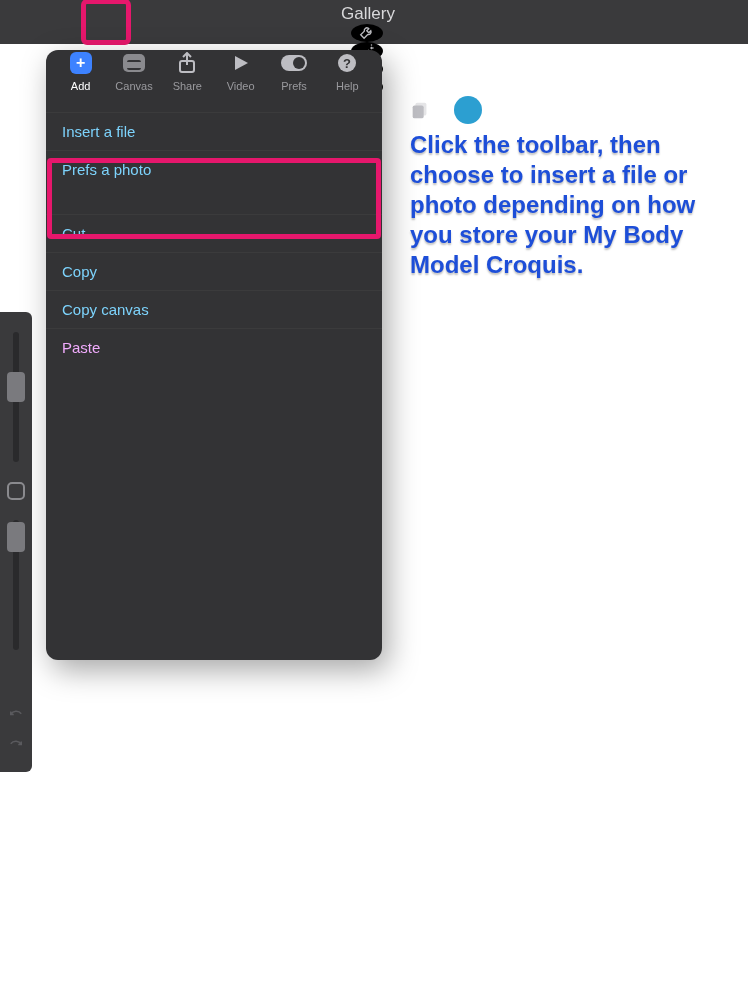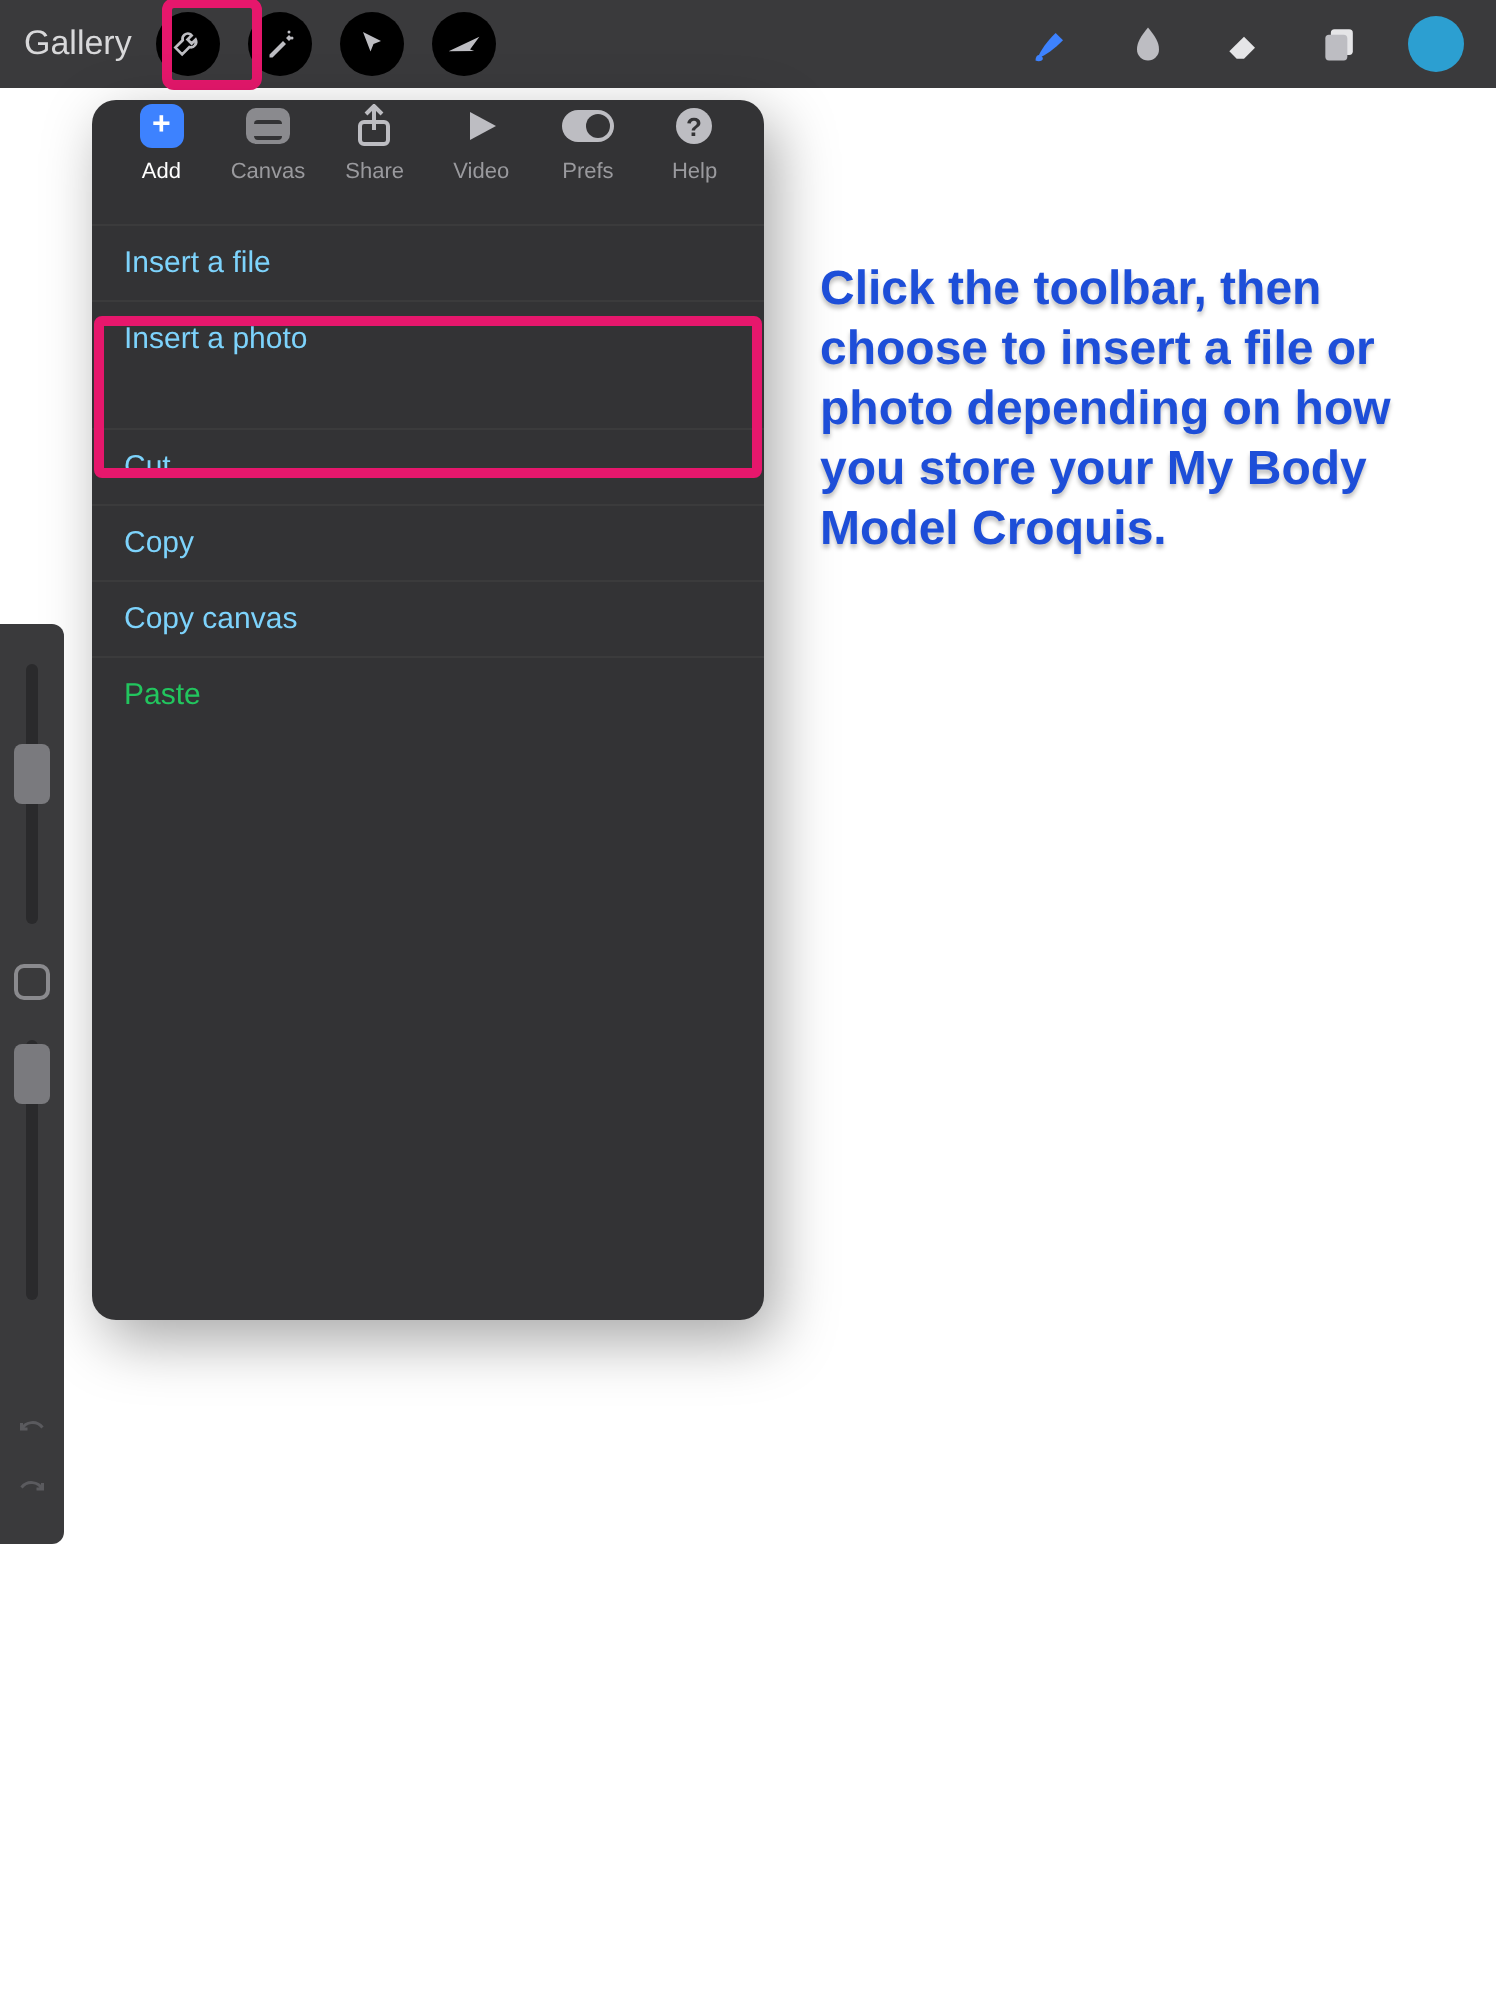--- a/index.html
+++ b/index.html
@@ -9,20 +9,21 @@
     font-family: -apple-system, Helvetica, Arial, sans-serif;
     position: relative; overflow: hidden;
   }
   .topbar {
     width: 100%; height: 44px;
     background: #3a3a3c;
     display: flex; align-items: center;
     padding: 4px 12px;
     color: #e5e5e7;
     position: relative;
+    flex-direction: column;
   }
   .gallery {
     font-size: 17px; color: #d8d8da;
     margin-right: 12px; cursor: default;
   }
   .icon-btn {
     width: 32px; height: 32px;
     border-radius: 50%;
     background: #000;
     margin-right: 14px;
@@ -94,21 +95,21 @@
   .toggle-icon::after {
     content: ""; position: absolute; right: 2px; top: 2px;
     width: 12px; height: 12px; border-radius: 50%; background: #333335;
   }
   .list-container { display: flex; flex-direction: column; }
   .list-item {
     height: 38px; display: flex; align-items: center;
     padding: 0 16px; font-size: 15px; color: #7dd3fc;
     border-top: 1px solid rgba(255,255,255,0.04);
   }
-  .list-item.disabled { color: #22c55e; }
+  .list-item.disabled { color: #f0abfc; }
   .group-gap { height: 26px; }
   .hl-box {
     position: absolute; left: 47px; top: 158px;
     width: 334px; height: 81px;
     border: 5px solid #e6176c; border-radius: 4px;
     pointer-events: none;
   }
   .sidebar {
     position: absolute; left: 0; top: 312px;
     width: 32px; height: 460px;
@@ -243,21 +244,21 @@
             <text x="10" y="15" text-anchor="middle" font-size="13" fill="#333335" font-weight="700">?</text>
           </svg>
       </div>
       <span>Help</span>
     </div>
   </div>
 
   <div class="list-container">
     <div style="height:10px"></div>
     <div class="list-item">Insert a file</div>
-    <div class="list-item">Insert a photo</div>
+    <div class="list-item">Prefs a photo</div>
 
     <div class="group-gap"></div>
 
     <div class="list-item">Cut</div>
     <div class="list-item">Copy</div>
     <div class="list-item">Copy canvas</div>
     <div class="list-item disabled">Paste</div>
   </div>
 </div>
 

